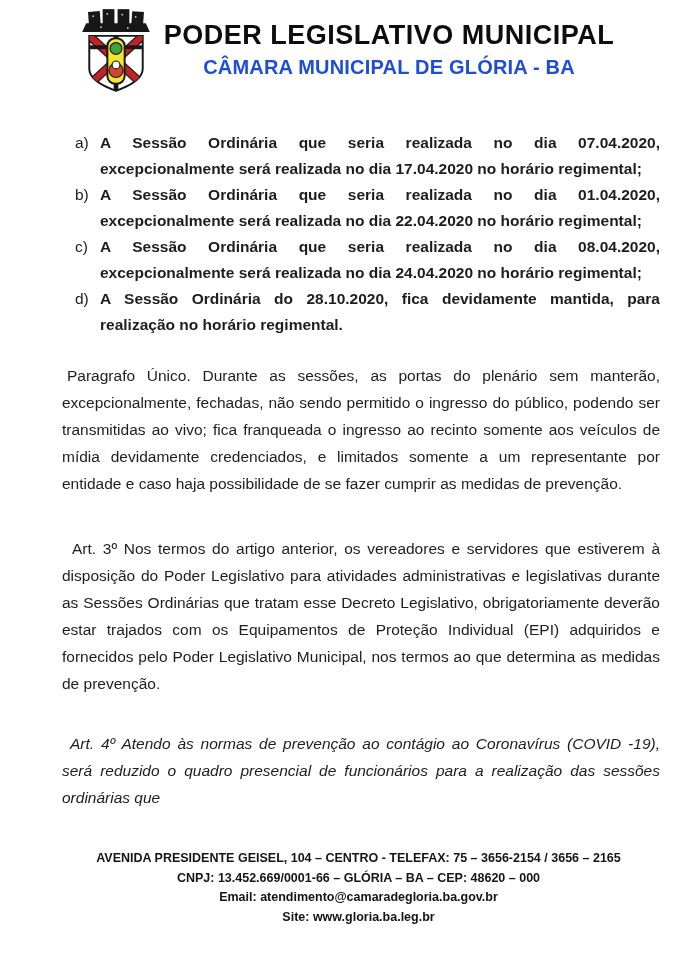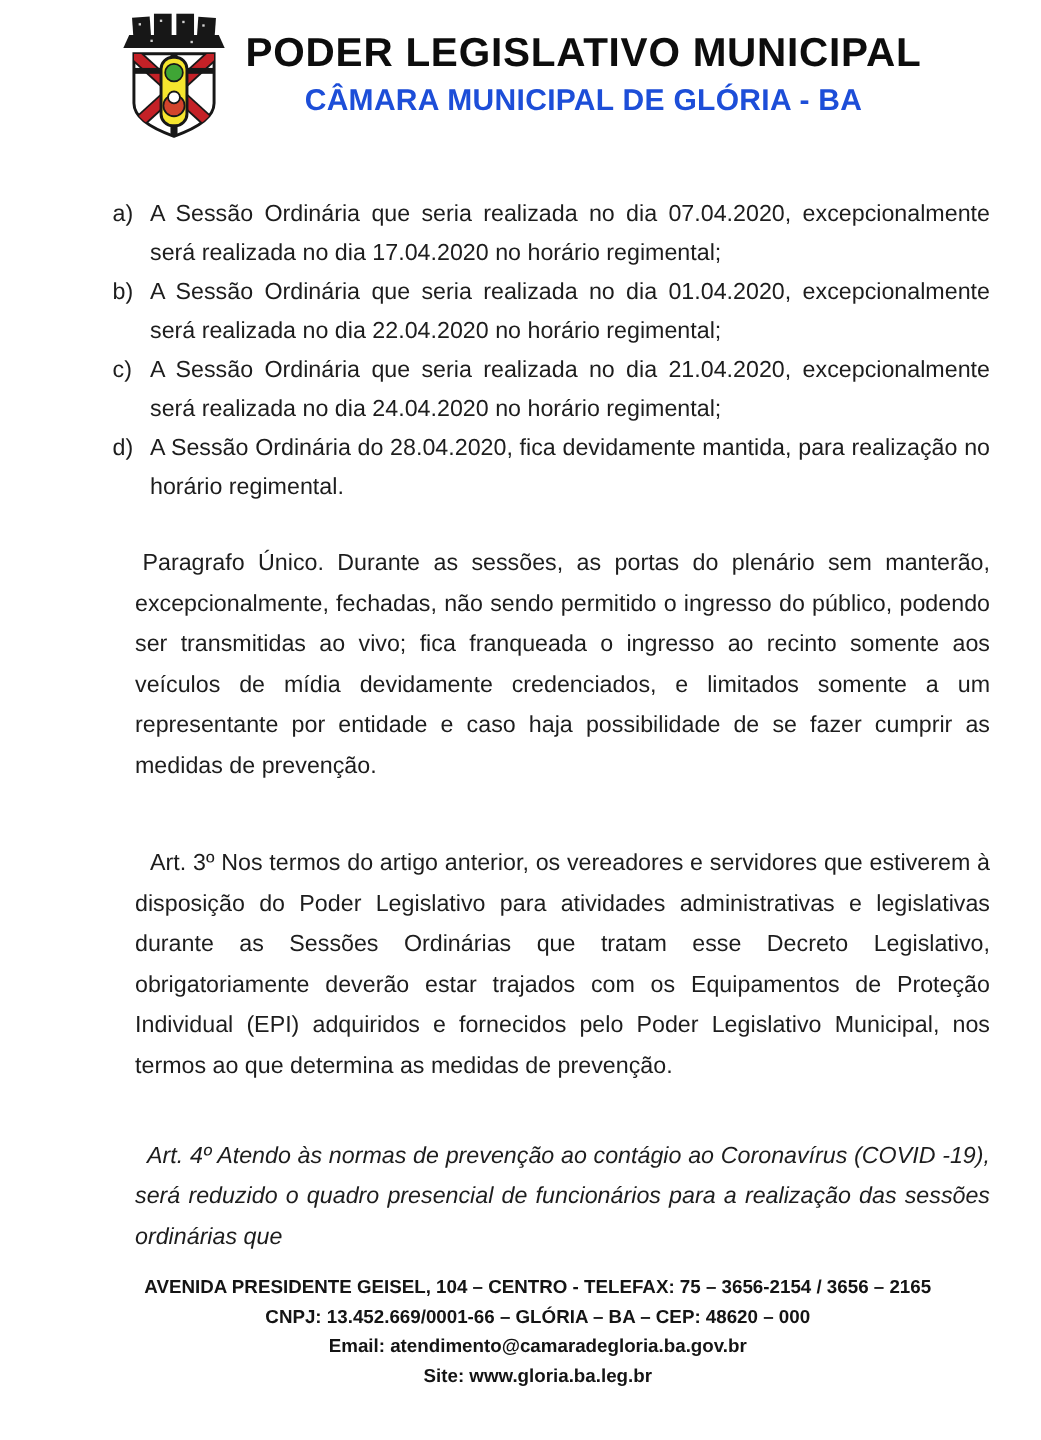--- a/index.html
+++ b/index.html
@@ -62,24 +62,24 @@
     padding-left: 13px;
     line-height: 26px;
   }
   .list-marker {
     flex: 0 0 25px;
     text-align: left;
   }
   .list-text {
     flex: 1;
     text-align: justify;
+    font-weight: bold;
   }
   .para {
     text-align: justify;
-    margin-left: 28px;
   }
   .para-unico   { margin-top: 24px; text-indent: 5px; }
   .para-art3    { margin-top: 38px; text-indent: 10px; }
   .para-art4    { margin-top: 33px; text-indent: 8px; font-style: italic; }
 
   
   .footer {
     position: absolute;
     left: 0;
     right: 1px;
@@ -154,25 +154,25 @@
     <div class="list-item">
       <span class="list-marker">a)</span>
       <span class="list-text">A Sessão Ordinária que seria realizada no dia 07.04.2020, excepcionalmente será realizada no dia 17.04.2020 no horário regimental;</span>
     </div>
     <div class="list-item">
       <span class="list-marker">b)</span>
       <span class="list-text">A Sessão Ordinária que seria realizada no dia 01.04.2020, excepcionalmente será realizada no dia 22.04.2020 no horário regimental;</span>
     </div>
     <div class="list-item">
       <span class="list-marker">c)</span>
-      <span class="list-text">A Sessão Ordinária que seria realizada no dia 21.04.2020, excepcionalmente será realizada no dia 24.04.2020 no horário regimental;</span>
+      <span class="list-text">A Sessão Ordinária que seria realizada no dia 08.04.2020, excepcionalmente será realizada no dia 24.04.2020 no horário regimental;</span>
     </div>
     <div class="list-item">
       <span class="list-marker">d)</span>
-      <span class="list-text">A Sessão Ordinária do 28.04.2020, fica devidamente mantida,  para realização no horário regimental.</span>
+      <span class="list-text">A Sessão Ordinária do 28.10.2020, fica devidamente mantida,  para realização no horário regimental.</span>
     </div>
 
     <div class="para para-unico">Paragrafo Único. Durante as sessões, as portas do plenário sem manterão, excepcionalmente, fechadas, não sendo permitido o ingresso do público, podendo ser transmitidas ao vivo; fica franqueada o ingresso ao recinto somente aos veículos de mídia devidamente credenciados, e limitados somente a um representante por entidade e caso haja possibilidade de se fazer cumprir as medidas de prevenção.</div>
     <div class="para para-art3">Art. 3º  Nos termos do artigo anterior, os vereadores e servidores que estiverem à disposição do Poder Legislativo para atividades administrativas e legislativas durante as Sessões Ordinárias que tratam esse Decreto Legislativo, obrigatoriamente deverão estar trajados com os Equipamentos de Proteção Individual (EPI) adquiridos e fornecidos pelo Poder Legislativo Municipal, nos termos ao que determina as medidas de prevenção.</div>
     <div class="para para-art4">Art. 4º Atendo às normas de prevenção ao contágio ao Coronavírus (COVID -19), será reduzido o quadro presencial de funcionários para a realização das sessões ordinárias que</div>
   </div>
 
   <div class="footer">
     <div>AVENIDA PRESIDENTE GEISEL, 104 – CENTRO - TELEFAX: 75 – 3656-2154 / 3656 – 2165</div>
     <div>CNPJ: 13.452.669/0001-66 – GLÓRIA – BA – CEP: 48620 – 000</div>

